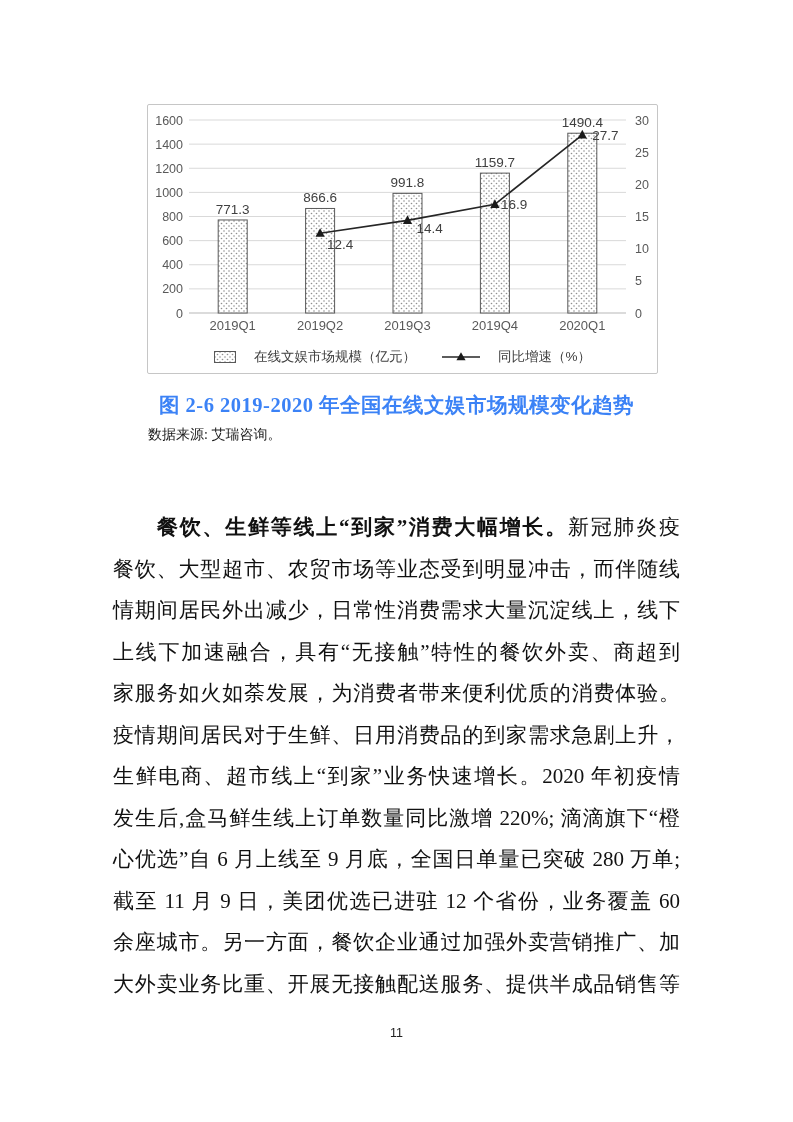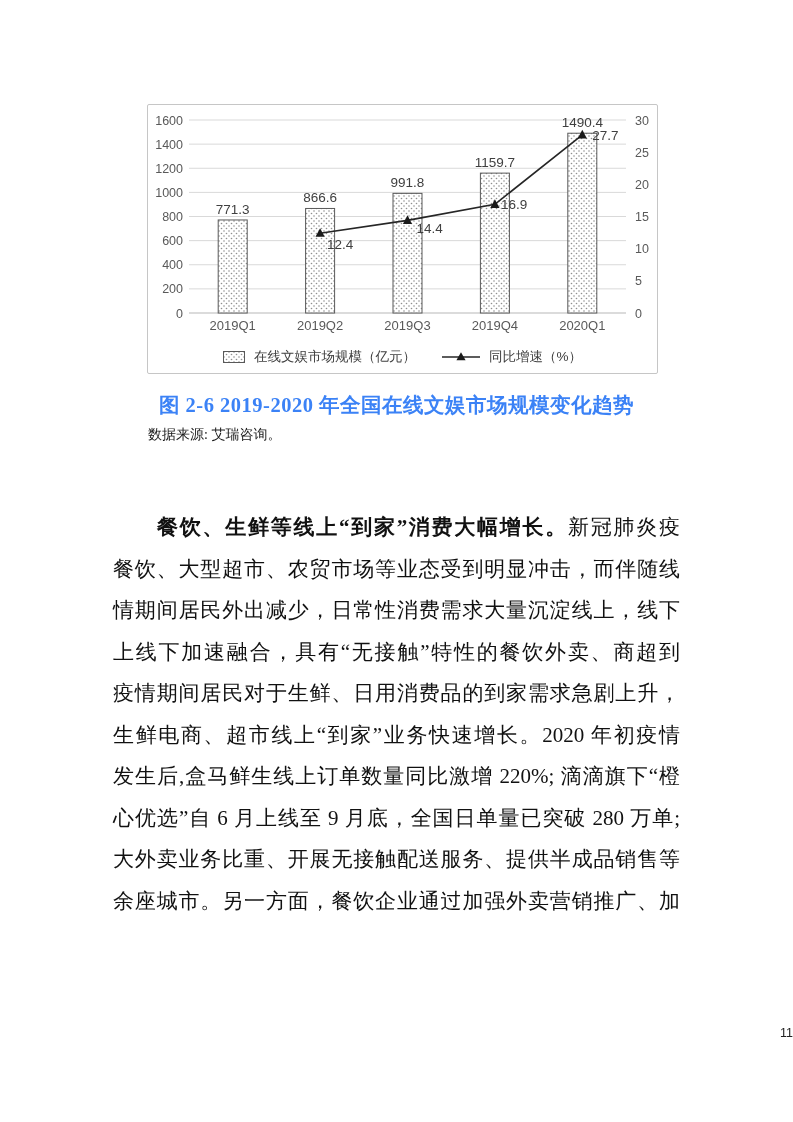--- a/index.html
+++ b/index.html
@@ -26,21 +26,21 @@
   .chart-svg { display: block; }
   .chart-legend {
     display: flex;
     justify-content: center;
     align-items: center;
     gap: 8px;
     height: 28px;
     font-size: 13.5px;
     color: #404040;
   }
-  .legend-item { display: flex; align-items: center; gap: 9px; }
+  .legend-item { display: flex; align-items: center; gap: 18px; }
   .legend-item + .legend-item { margin-left: 18px; }
   
   .figure-caption {
     position: absolute;
     left: 0; top: 391px;
     width: 100%;
     text-align: center;
     font-size: 20.5px;
     font-weight: 700;
     letter-spacing: 0.5px;
@@ -68,21 +68,21 @@
     -moz-text-align-last: justify;
     white-space: nowrap;
   }
   .para-line.indent { padding-left: 44px; }
   .para-line b { font-weight: 700; }
   
   .page-number {
     position: absolute;
     left: 0; top: 1026px;
     width: 100%;
-    text-align: right;
+    text-align: center;
     font-size: 12.5px;
     font-family: "Liberation Sans", "DejaVu Sans", sans-serif;
     color: #222222;
   }
 </style>
 </head>
 <body>
 
 <div class="page">
 
@@ -170,23 +170,25 @@
   </div>
 
   <div class="figure-caption">图 2-6 2019-2020 年全国在线文娱市场规模变化趋势</div>
   <div class="source-note">数据来源: 艾瑞咨询。</div>
 
   <div class="body-paragraph">
       <div class="para-line indent"><b>餐饮、生鲜等线上“到家”消费大幅增长。</b><span>新冠肺炎疫</span></div>
       <div class="para-line"><span>餐饮、大型超市、农贸市场等业态受到明显冲击，而伴随线</span></div>
       <div class="para-line"><span>情期间居民外出减少，日常性消费需求大量沉淀线上，线下</span></div>
       <div class="para-line"><span>上线下加速融合，具有“无接触”特性的餐饮外卖、商超到</span></div>
+      <div class="para-line"><span>家服务如火如荼发展，为消费者带来便利优质的消费体验。</span></div>
       <div class="para-line"><span>疫情期间居民对于生鲜、日用消费品的到家需求急剧上升，</span></div>
       <div class="para-line"><span>生鲜电商、超市线上“到家”业务快速增长。2020 年初疫情</span></div>
       <div class="para-line"><span>发生后,盒马鲜生线上订单数量同比激增 220%; 滴滴旗下“橙</span></div>
       <div class="para-line"><span>心优选”自 6 月上线至 9 月底，全国日单量已突破 280 万单;</span></div>
+      <div class="para-line"><span>截至 11 月 9 日，美团优选已进驻 12 个省份，业务覆盖 60</span></div>
+      <div class="para-line"><span>余座城市。另一方面，餐饮企业通过加强外卖营销推广、加</span></div>
       <div class="para-line"><span>大外卖业务比重、开展无接触配送服务、提供半成品销售等</span></div>
-      <div class="para-line"><span>余座城市。另一方面，餐饮企业通过加强外卖营销推广、加</span></div>
     </div>
 
   <div class="page-number">11</div>
 
 </div>
 
 </body></html>

